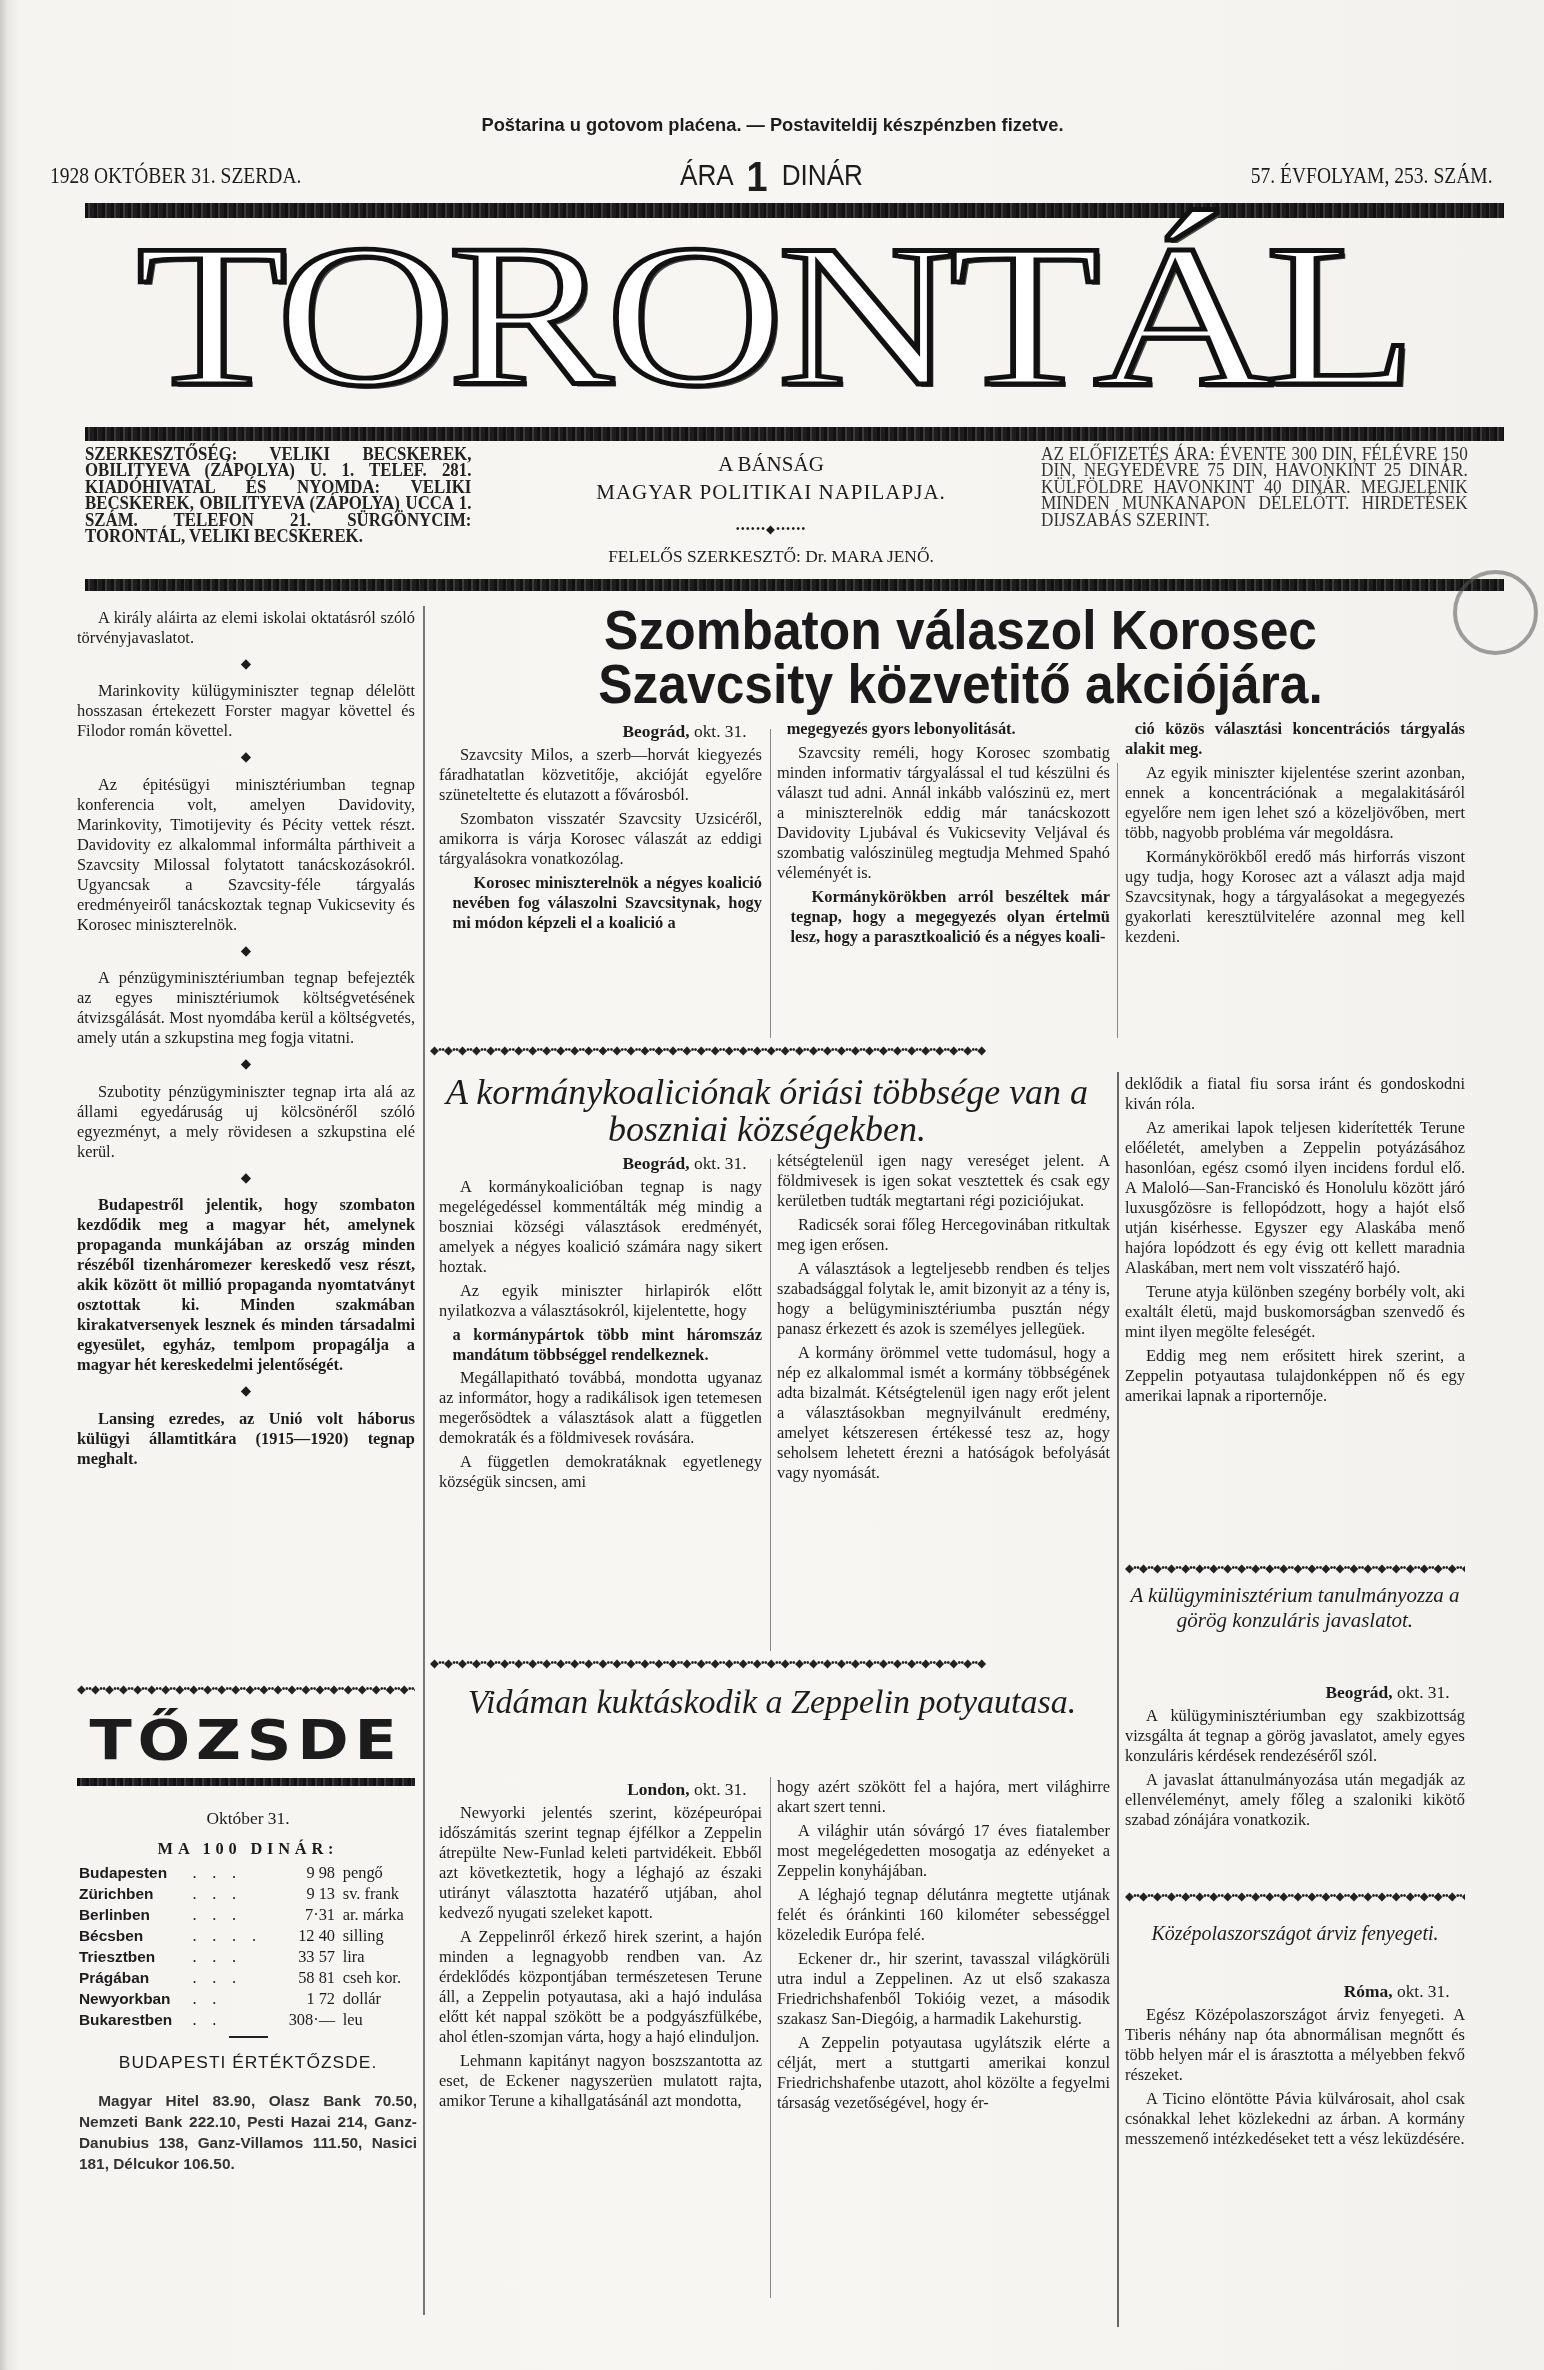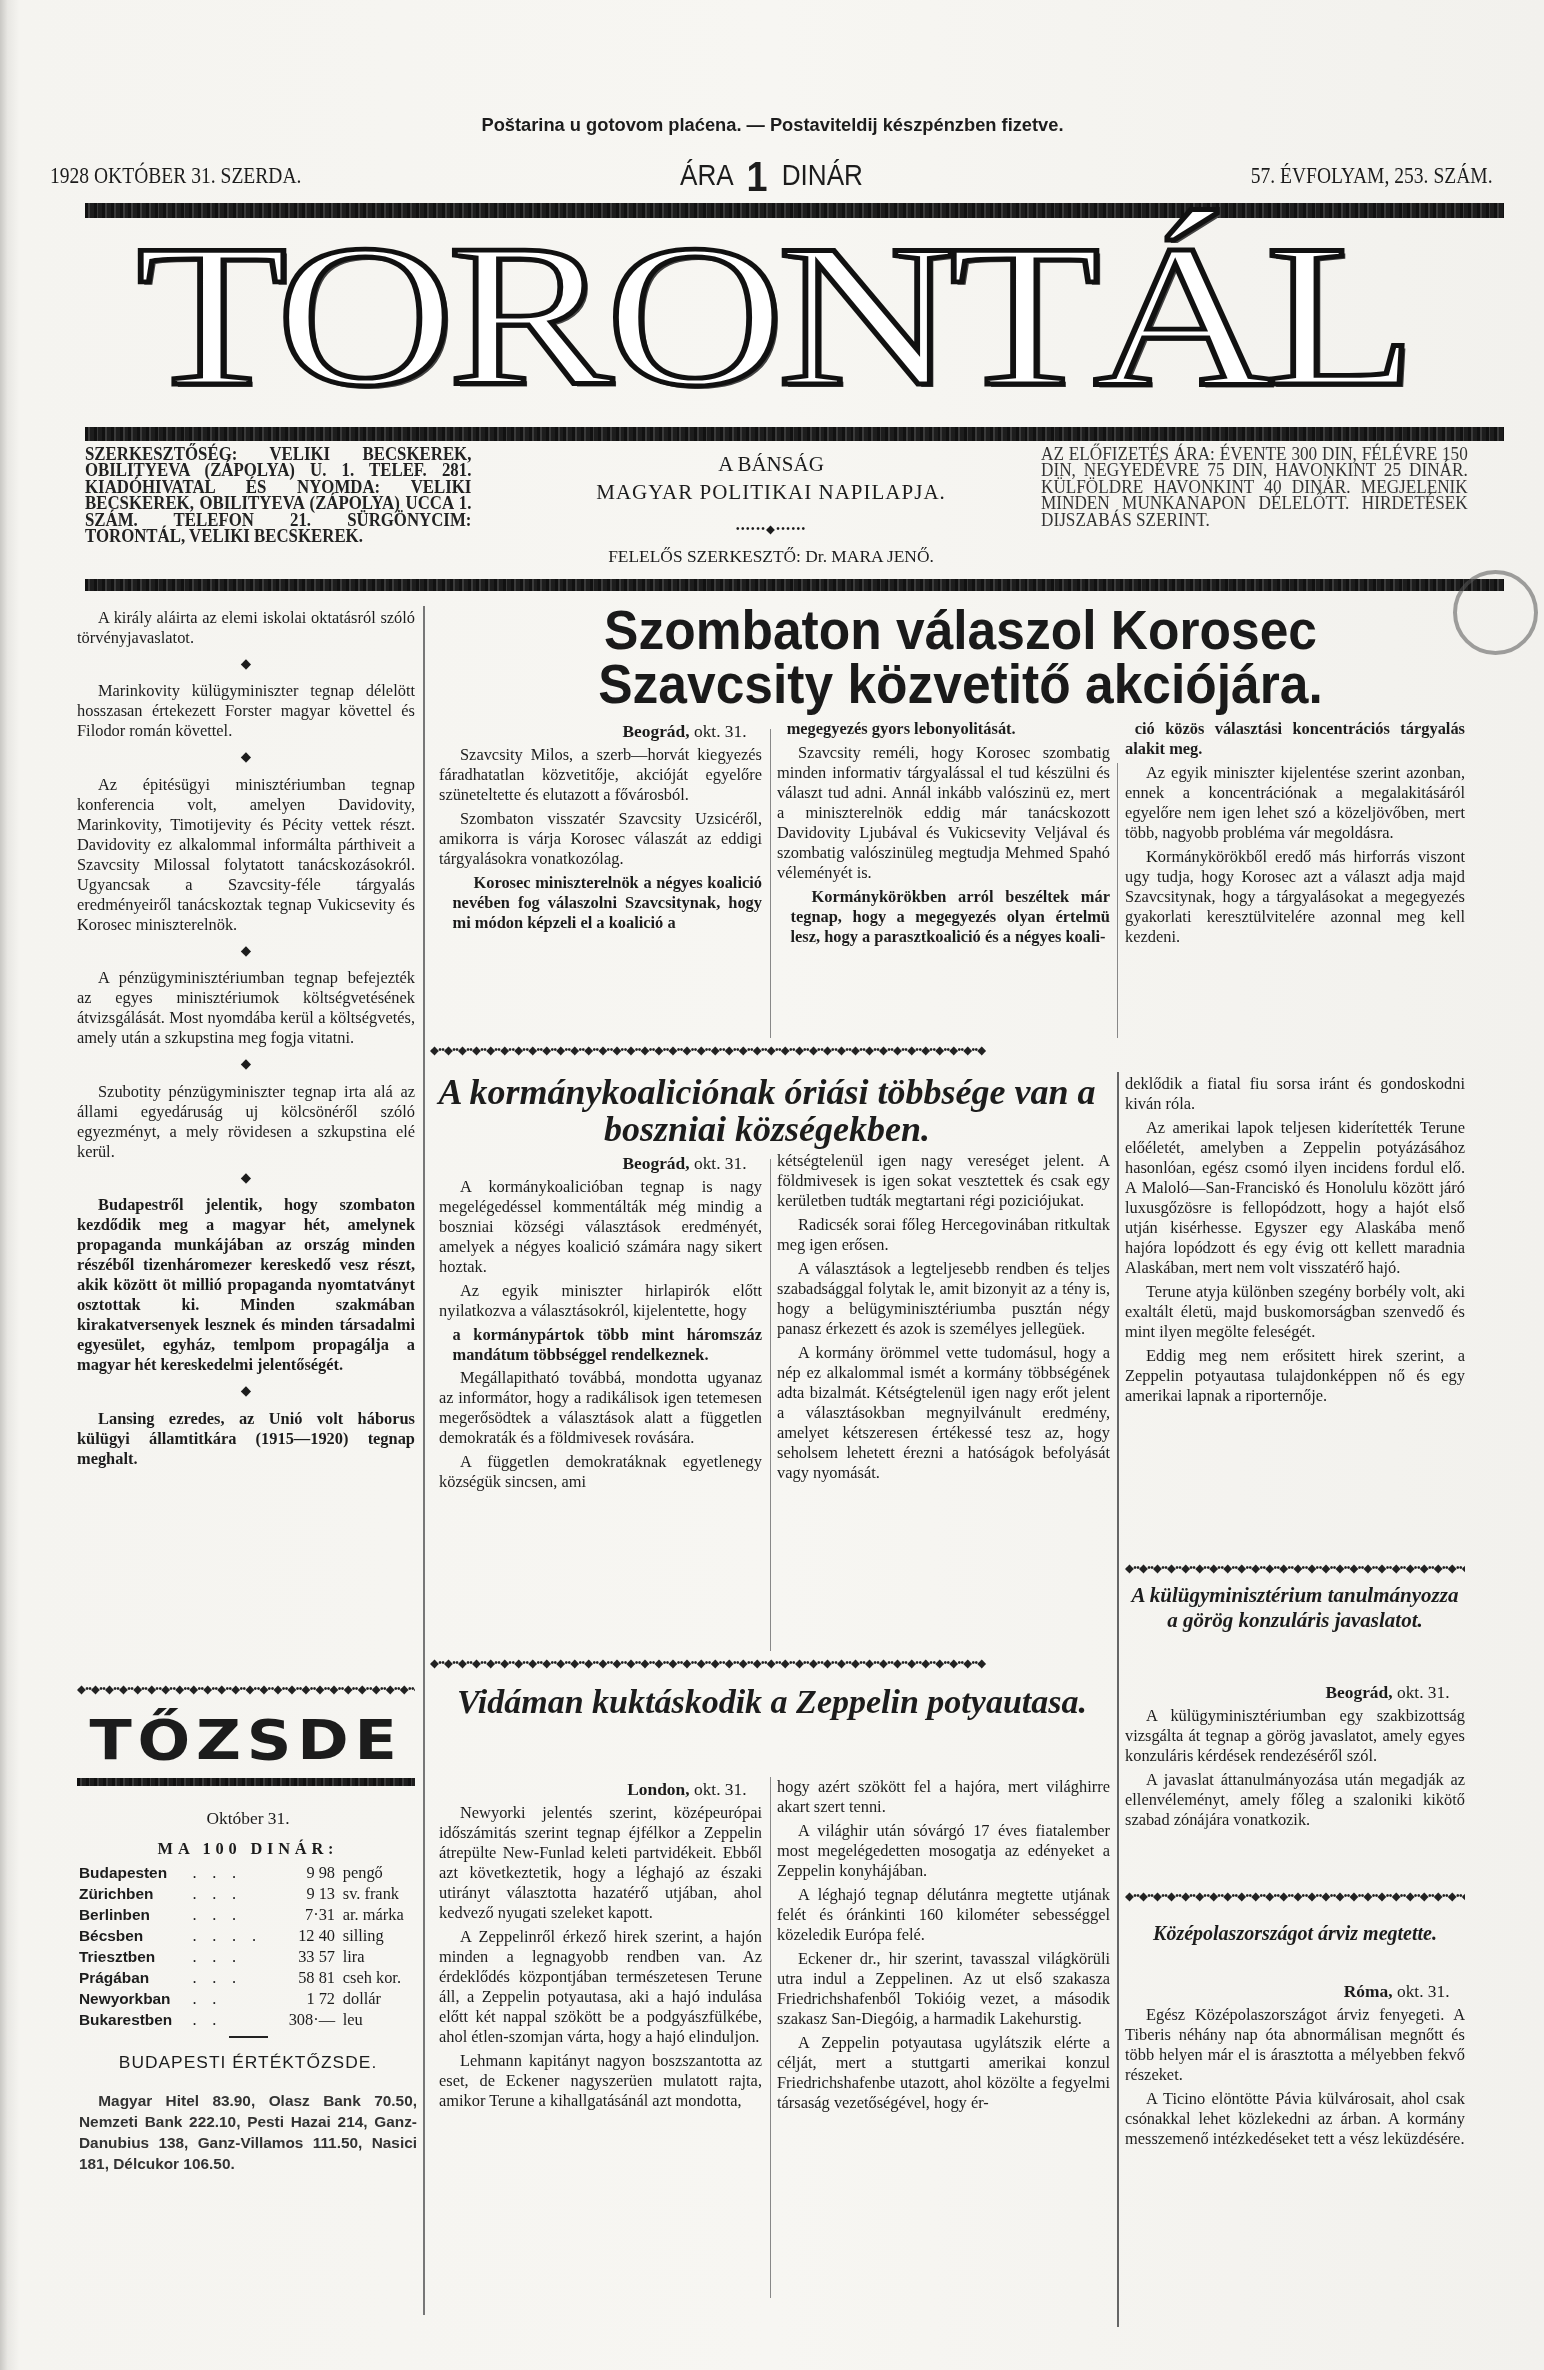--- a/index.html
+++ b/index.html
@@ -24,21 +24,21 @@
   .info .b .ed{font-size:17.4px;margin-top:9.7px;}
   .info .c{position:absolute;left:956px;top:0;width:454px;font-size:18.3px;line-height:16.4px;text-transform:uppercase;text-align:justify;transform:scaleX(.94);transform-origin:left;color:#333;}
   .col{font-size:16.4px;line-height:20px;text-align:justify;hyphens:auto;}
   .col p{margin:0 0 3.9px 0;text-indent:21px;}
   .col p.bold{font-weight:bold;}
   .col .star{text-align:center;margin:5.8px 0 7.7px;font-size:13.5px;}
   .col1{left:77px;top:608px;width:338px;}
   .vrule{background:#555;width:1.9px;}
   .headline{text-align:center;font-family:"Liberation Sans",sans-serif;font-weight:bold;color:#1a1a1a;}
   .h1{left:439px;top:603px;width:1043px;font-size:56px;line-height:54px;transform:scaleX(.92);}
-  .italichead{font-family:"Liberation Serif",serif;font-style:italic;font-weight:bold;text-align:center;}
+  .italichead{font-family:"Liberation Serif",serif;font-style:italic;font-weight:normal;text-align:center;}
   .dateln{text-align:right;font-size:17.4px;padding-right:15.4px;margin:1.9px 0 3.9px;}
   .dateln b{font-weight:bold;}
   .orn-line{height:9.7px;overflow:hidden;white-space:nowrap;font-size:11.6px;letter-spacing:-1px;color:#222;line-height:9.7px;}
   .tozsde{left:77px;top:1709px;width:338px;text-align:center;font-family:"DejaVu Sans",sans-serif;font-weight:bold;font-size:62px;letter-spacing:5.8px;line-height:62px;transform:scaleY(.9);}
   .exch{left:79px;top:1804px;width:338px;font-size:16.4px;}
   .exch .d{text-align:center;margin:3.9px 0 9.7px;font-size:17.4px;}
   .exch .ma{text-align:center;font-weight:bold;letter-spacing:4.8px;font-size:16.4px;margin-bottom:3.9px;}
   .exch table{width:100%;border-collapse:collapse;font-size:16.4px;}
   .exch td{padding:0;line-height:21px;}
   .exch td.city{font-weight:bold;font-family:"Liberation Sans",sans-serif;font-size:15.4px;}
@@ -228,21 +228,21 @@
   <div class="abs orn-line" style="left:1125px;top:1564px;width:340px;">◆••◆••◆••◆••◆••◆••◆••◆••◆••◆••◆••◆••◆••◆••◆••◆••◆••◆••◆••◆••◆••◆••◆••◆••◆••◆••◆••◆••◆••◆••◆••◆••◆••◆••◆••◆••◆••◆••◆••◆</div>
 
   <div class="abs italichead" style="left:1125px;top:1583px;width:340px;font-size:21px;line-height:25px;">A külügyminisztérium tanulmányozza a görög konzuláris javaslatot.</div>
   <div class="abs col" style="left:1125px;top:1680px;width:340px;">
     <div class="dateln"><b>Beográd,</b> <span>okt. 31.</span></div>
     <p>A külügyminisztériumban egy szakbizottság vizsgálta át tegnap a görög javaslatot, amely egyes konzuláris kérdések rendezéséről szól.</p>
     <p>A javaslat áttanulmányozása után megadják az ellenvéleményt, amely főleg a szaloniki kikötő szabad zónájára vonatkozik.</p>
   </div>
   <div class="abs orn-line" style="left:1125px;top:1892px;width:340px;">◆••◆••◆••◆••◆••◆••◆••◆••◆••◆••◆••◆••◆••◆••◆••◆••◆••◆••◆••◆••◆••◆••◆••◆••◆••◆••◆••◆••◆••◆••◆••◆••◆••◆••◆••◆••◆••◆••◆••◆</div>
 
-  <div class="abs italichead" style="left:1125px;top:1921px;width:340px;font-size:20px;line-height:25px;">Középolaszországot árviz megtette.</div>
+  <div class="abs italichead" style="left:1125px;top:1921px;width:340px;font-size:20px;line-height:25px;">Középolaszországot árviz fenyegeti.</div>
   <div class="abs col" style="left:1125px;top:1979px;width:340px;">
     <div class="dateln"><b>Róma,</b> <span>okt. 31.</span></div>
     <p>Egész Középolaszországot árviz fenyegeti. A Tiberis néhány nap óta abnormálisan megnőtt és több helyen már el is árasztotta a mélyebben fekvő részeket.</p>
     <p>A Ticino elöntötte Pávia külvárosait, ahol csak csónakkal lehet közlekedni az árban. A kormány messzemenő intézkedéseket tett a vész leküzdésére.</p>
   </div>
 
 </div>
 
 
 </body></html>

